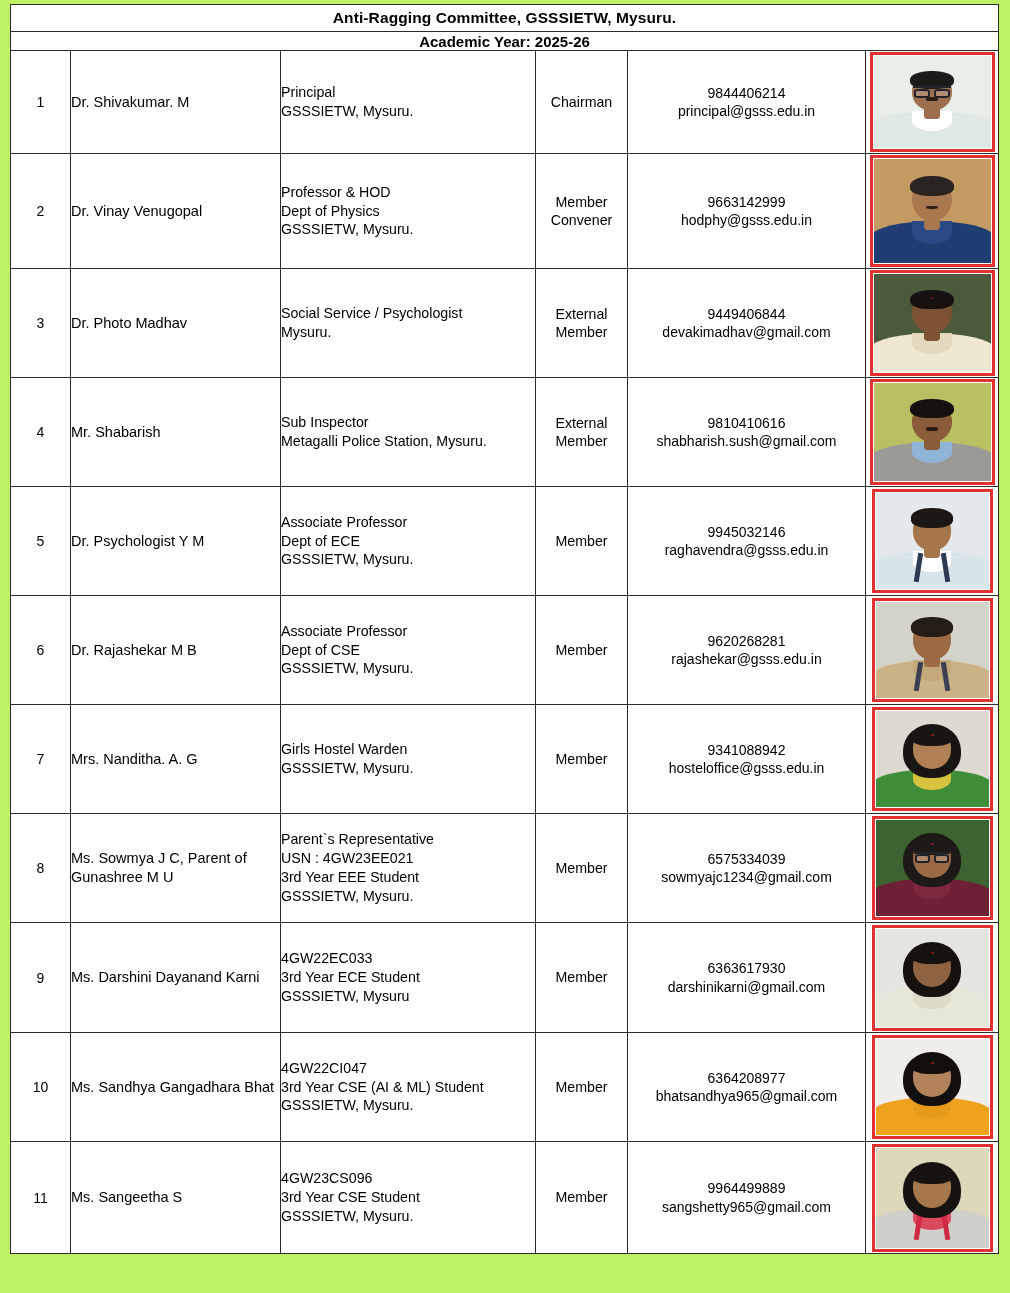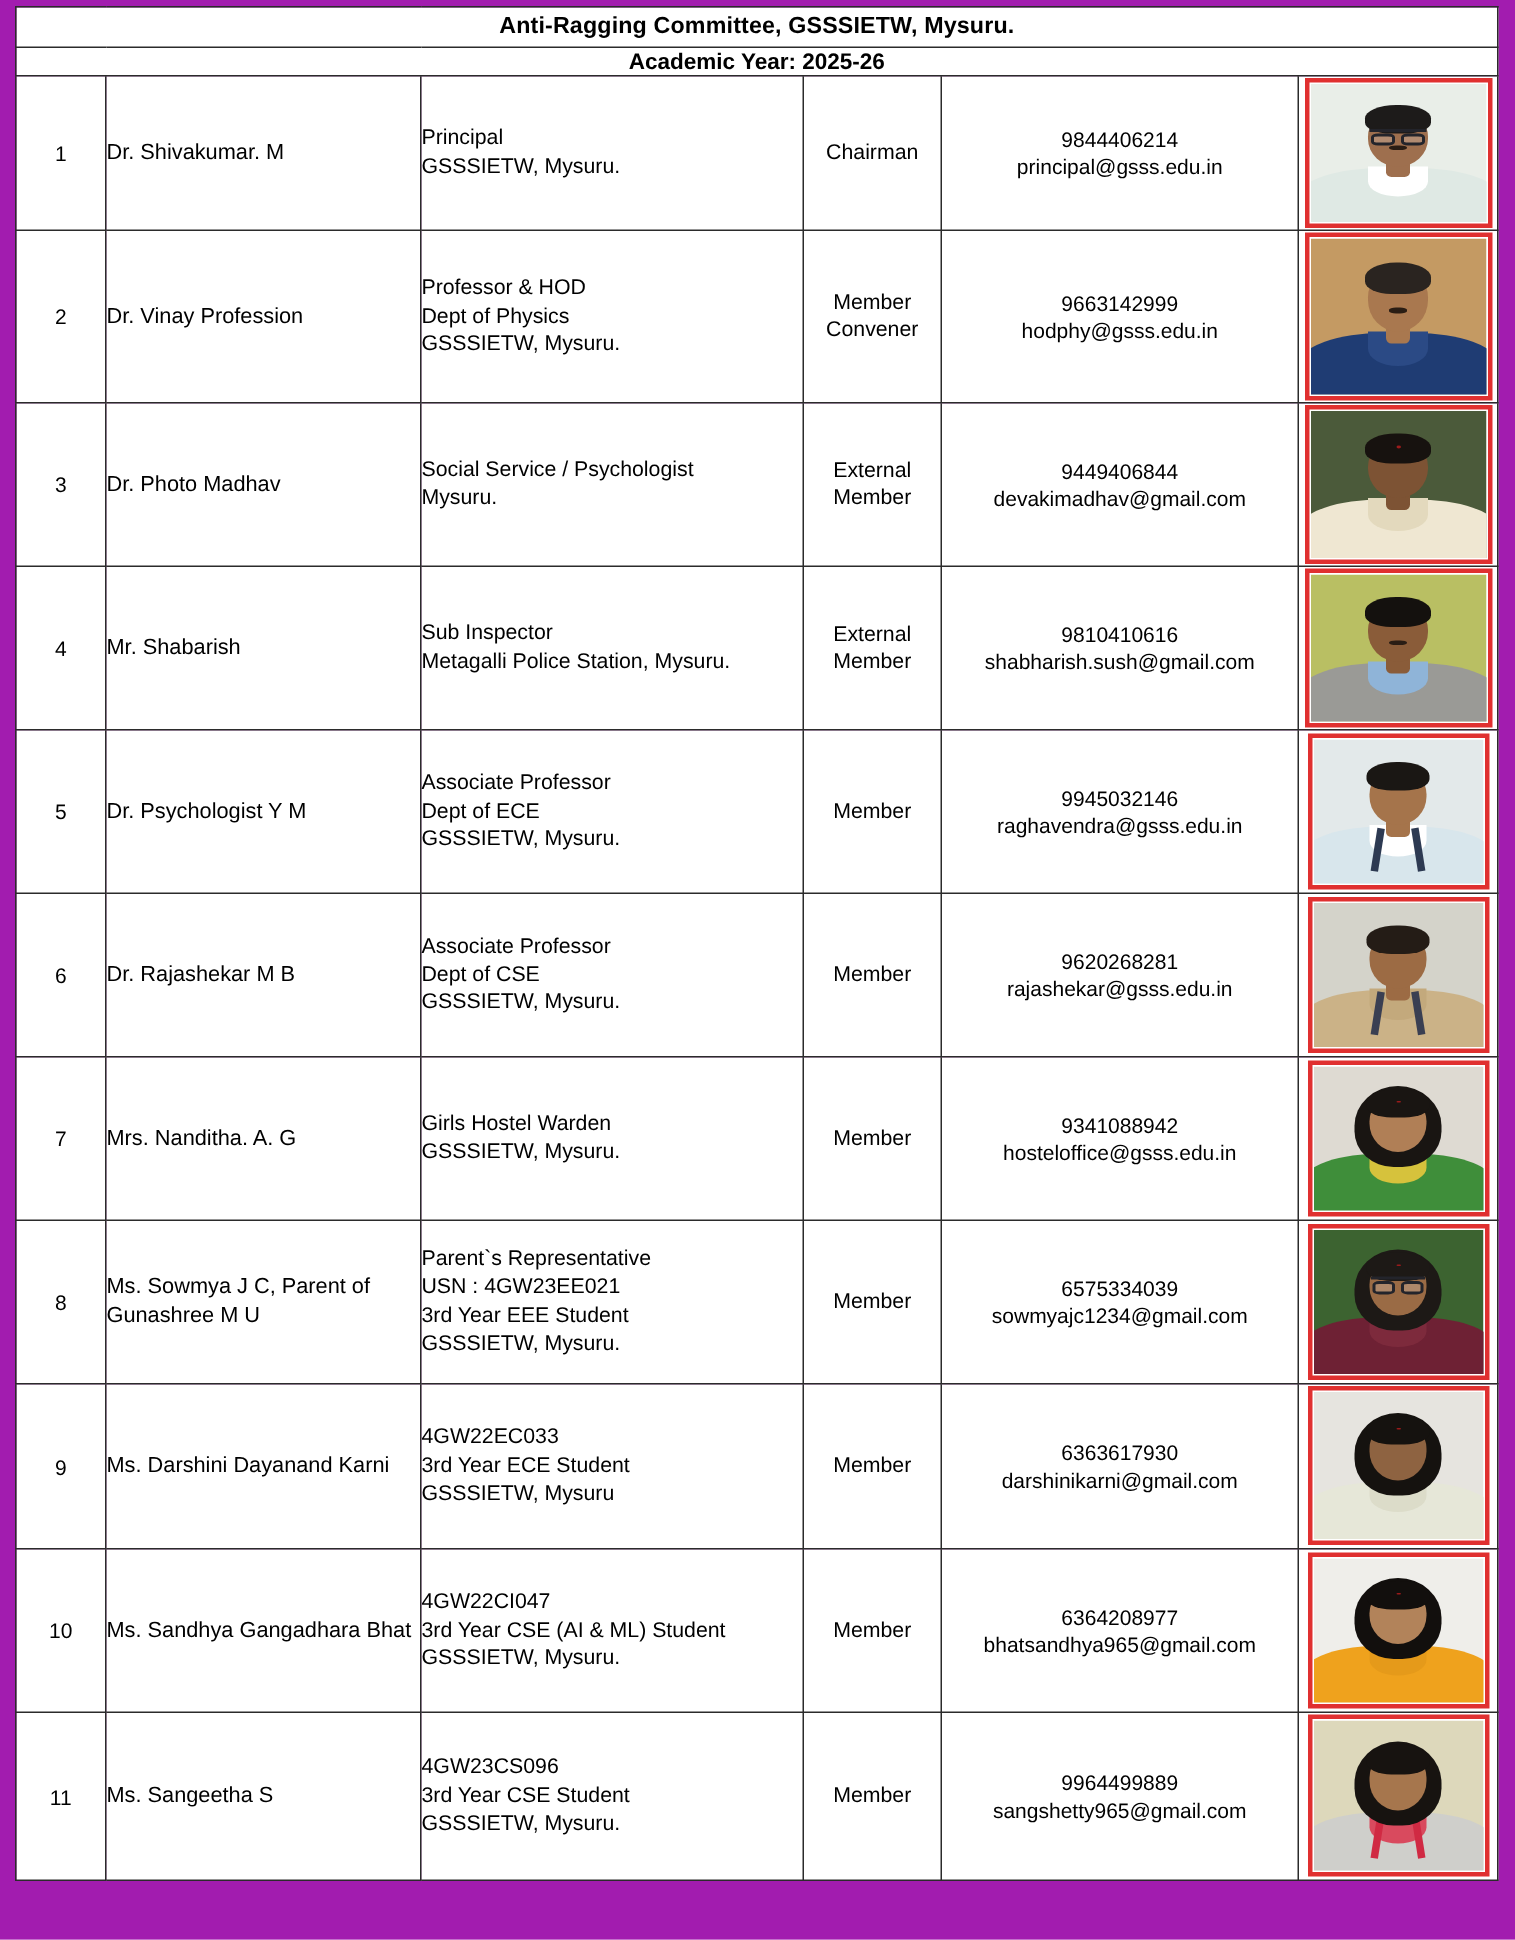--- a/index.html
+++ b/index.html
@@ -13,21 +13,21 @@
     overflow: hidden;
     font-family: "Liberation Sans", sans-serif;
     color: #000000;
     -webkit-font-smoothing: antialiased;
   }
 
   #page {
     position: relative;
     width: 1010px;
     height: 1293px;
-    background: #a21caf;
+    background: #bef264;
     box-sizing: border-box;
     padding: 4px 12px 0 10px;
   }
 
   table.doc-table {
     width: 988px;
     border-collapse: collapse;
     table-layout: fixed;
   }
   table.doc-table td,
@@ -176,21 +176,21 @@
                 <span class="hair" style="left: 31.5%; width: 37%; top: 16%; height: 20%; background: rgb(29, 27, 26);"></span>
                 <span class="glasses" style="left: 34%; width: 32%; top: 33%; height: 7%;">
                   <span class="lensL"></span>
                   <span class="lensR"></span>
                 </span>
                 <span class="stache" style="left: 45%; width: 10%; top: 45%; height: 3.5%;"></span>
               </span></span></td>
         </tr>
         <tr style="height: 115px;">
           <td class="c-sl">2</td>
-          <td class="c-name">Dr. Vinay Profession</td>
+          <td class="c-name">Dr. Vinay Venugopal</td>
           <td class="c-prof">Professor &amp; HOD
 Dept of Physics
 GSSSIETW, Mysuru.</td>
           <td class="c-pos">Member
 Convener</td>
           <td class="c-contact">9663142999
 hodphy@gsss.edu.in</td>
           <td class="c-photo"><span class="photo-frame"><span class="photo-inner" style="width: 117px; height: 104px;">
                 <span class="bg" style="background: rgb(196, 154, 99);"></span>
                 <span class="torso" style="left: -6%; right: -6%; width: 112%; top: 61%; height: 45%; background: rgb(31, 60, 115);"></span>

